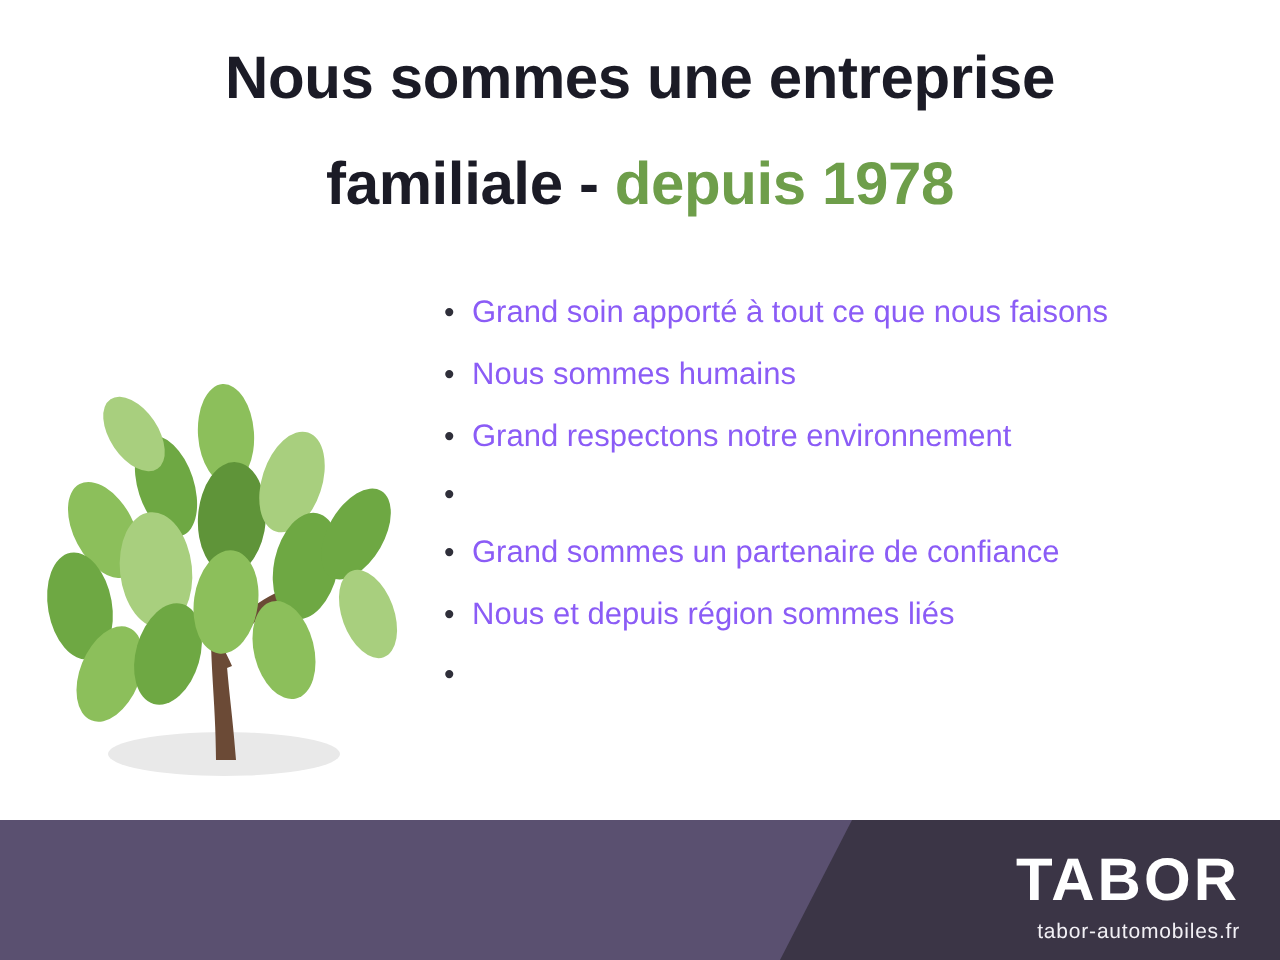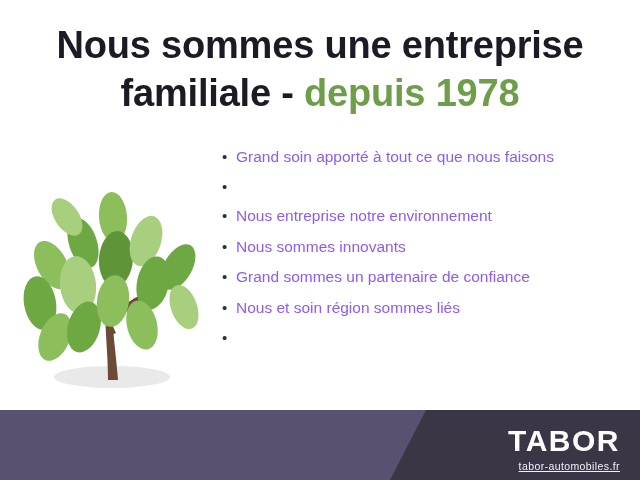--- a/index.html
+++ b/index.html
@@ -24,27 +24,27 @@
   .heading {
     position: absolute;
     left: 0;
     top: 22px;
     width: 640px;
     text-align: center;
     line-height: 1.22;
   }
   .heading .line {
     display: block;
-    font-size: 38px;
+    font-size: 30px;
     font-weight: bold;
     color: #1b1b26;
     letter-spacing: -0.2px;
   }
   .heading .line2 {
-    margin-top: 2px;
+    margin-top: 16px;
   }
   .heading .year {
     color: #6e9e4a;
     font-weight: bold;
   }
   
   .tree-wrap {
     position: absolute;
     left: 12px;
     top: 155px;
@@ -119,21 +119,20 @@
   }
   .brand-name .o-letter {
     color: #ffffff;
   }
   .brand-url {
     display: block;
     font-size: 10.5px;
     letter-spacing: 0.4px;
     margin-top: 4px;
     color: #f2f0f5;
-    text-decoration: underline;
   }
 </style>
 </head>
 <body>
 
 <div class="slide">
 
   <div class="heading">
     <span class="line line1">Nous sommes une entreprise</span>
     <span class="line line2">
@@ -171,36 +170,36 @@
     </svg>
   </div>
 
   <div class="bullets">
     <div class="bullet-row">
       <span class="bullet-dot">•</span>
       <span class="bullet-text">Grand soin apporté à tout ce que nous faisons</span>
     </div>
     <div class="bullet-row">
       <span class="bullet-dot">•</span>
-    </div>
-    <div class="bullet-row">
-      <span class="bullet-dot">•</span>
-      <span class="bullet-text">Nous entreprise notre environnement</span>
-    </div>
-    <div class="bullet-row">
-      <span class="bullet-dot">•</span>
-      <span class="bullet-text">Nous sommes innovants</span>
+      <span class="bullet-text">Nous sommes humains</span>
+    </div>
+    <div class="bullet-row">
+      <span class="bullet-dot">•</span>
+      <span class="bullet-text">Grand respectons notre environnement</span>
+    </div>
+    <div class="bullet-row">
+      <span class="bullet-dot">•</span>
     </div>
     <div class="bullet-row">
       <span class="bullet-dot">•</span>
       <span class="bullet-text">Grand sommes un partenaire de confiance</span>
     </div>
     <div class="bullet-row">
       <span class="bullet-dot">•</span>
-      <span class="bullet-text">Nous et soin région sommes liés</span>
+      <span class="bullet-text">Nous et depuis région sommes liés</span>
     </div>
     <div class="bullet-row">
       <span class="bullet-dot">•</span>
     </div>
   </div>
 
   <div class="bottom-bar">
     <div class="bar-purple"></div>
     <div class="bar-dark"></div>
     <div class="brand">

